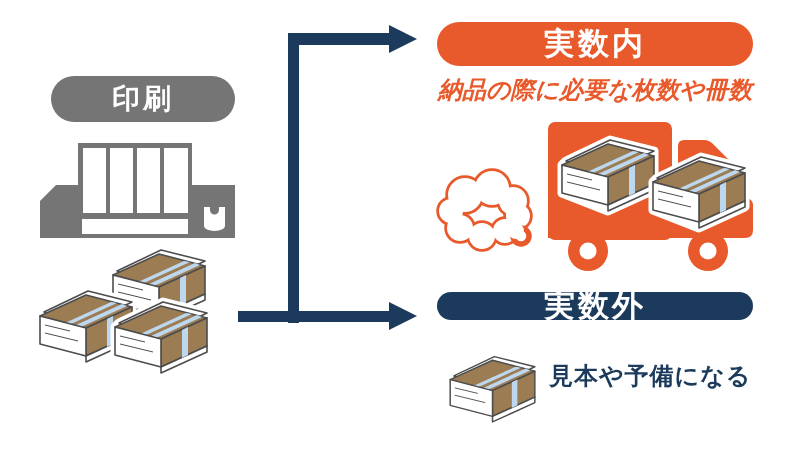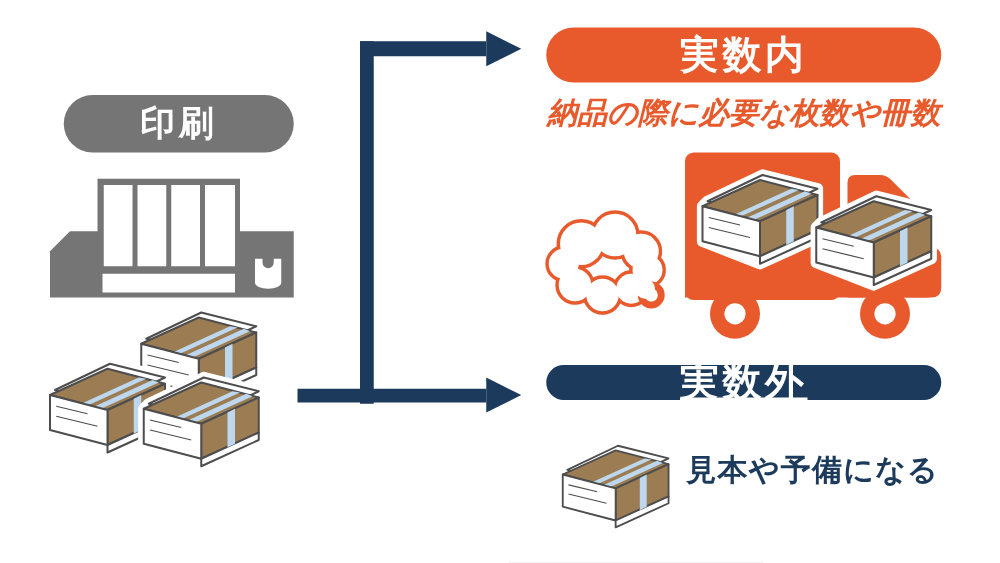--- a/index.html
+++ b/index.html
@@ -17,21 +17,21 @@
     position:relative;width:800px;height:450px;margin:0 auto;
     background:var(--background);overflow:hidden;
   }
   .art{position:absolute;left:0;top:0;}
   .pill{
     position:absolute;display:flex;align-items:center;justify-content:center;
     color:#fff;font-weight:bold;border-radius:23px;letter-spacing:3px;
   }
   .pill.gray{left:51px;top:76px;width:184px;height:46px;background:var(--gray);font-size:28px;}
   .pill.orange{left:437px;top:22px;width:316px;height:44px;background:var(--accent-orange);font-size:31px;}
-  .pill.navy{left:437px;top:292px;width:316px;height:28px;background:var(--navy);font-size:31px;text-decoration:underline;}
+  .pill.navy{left:437px;top:292px;width:316px;height:28px;background:var(--navy);font-size:31px;}
   .desc{
     position:absolute;font-weight:bold;white-space:nowrap;
   }
   .desc.orange{left:427px;top:74px;width:336px;text-align:center;color:var(--accent-orange);font-size:24px;font-style:italic;}
   .desc.navy{left:549px;top:360px;color:var(--navy);font-size:24px;letter-spacing:1px;text-align:right;}
   
   .f-orange{fill:var(--accent-orange);}
   .f-gray{fill:var(--gray);}
   .f-navy{fill:var(--navy);}
   .f-white{fill:#fff;}

